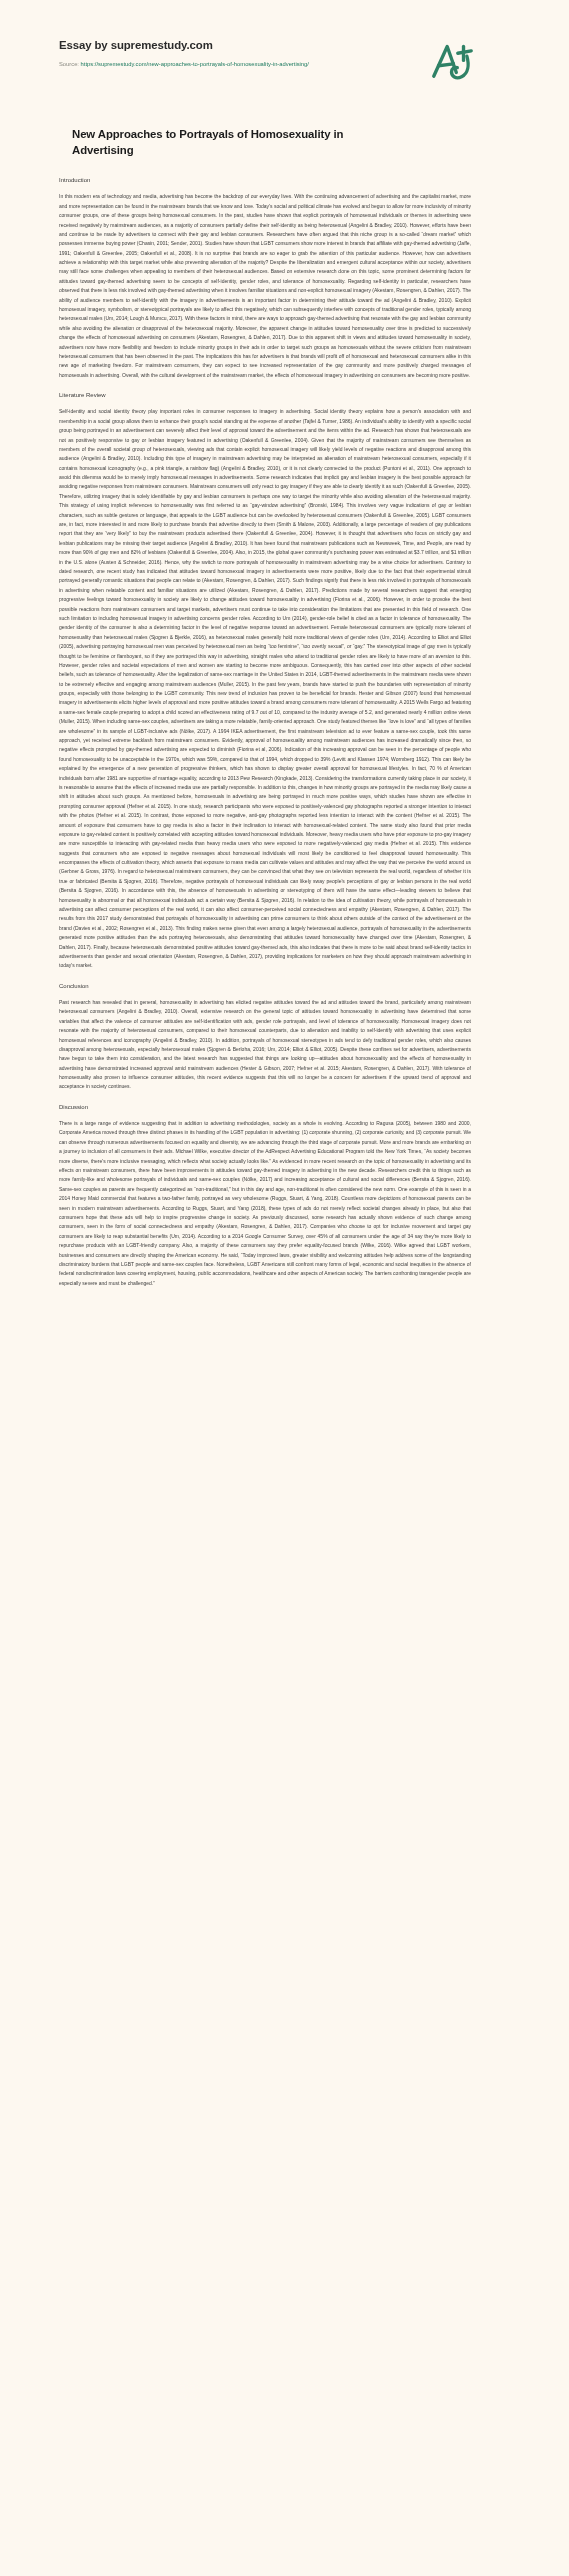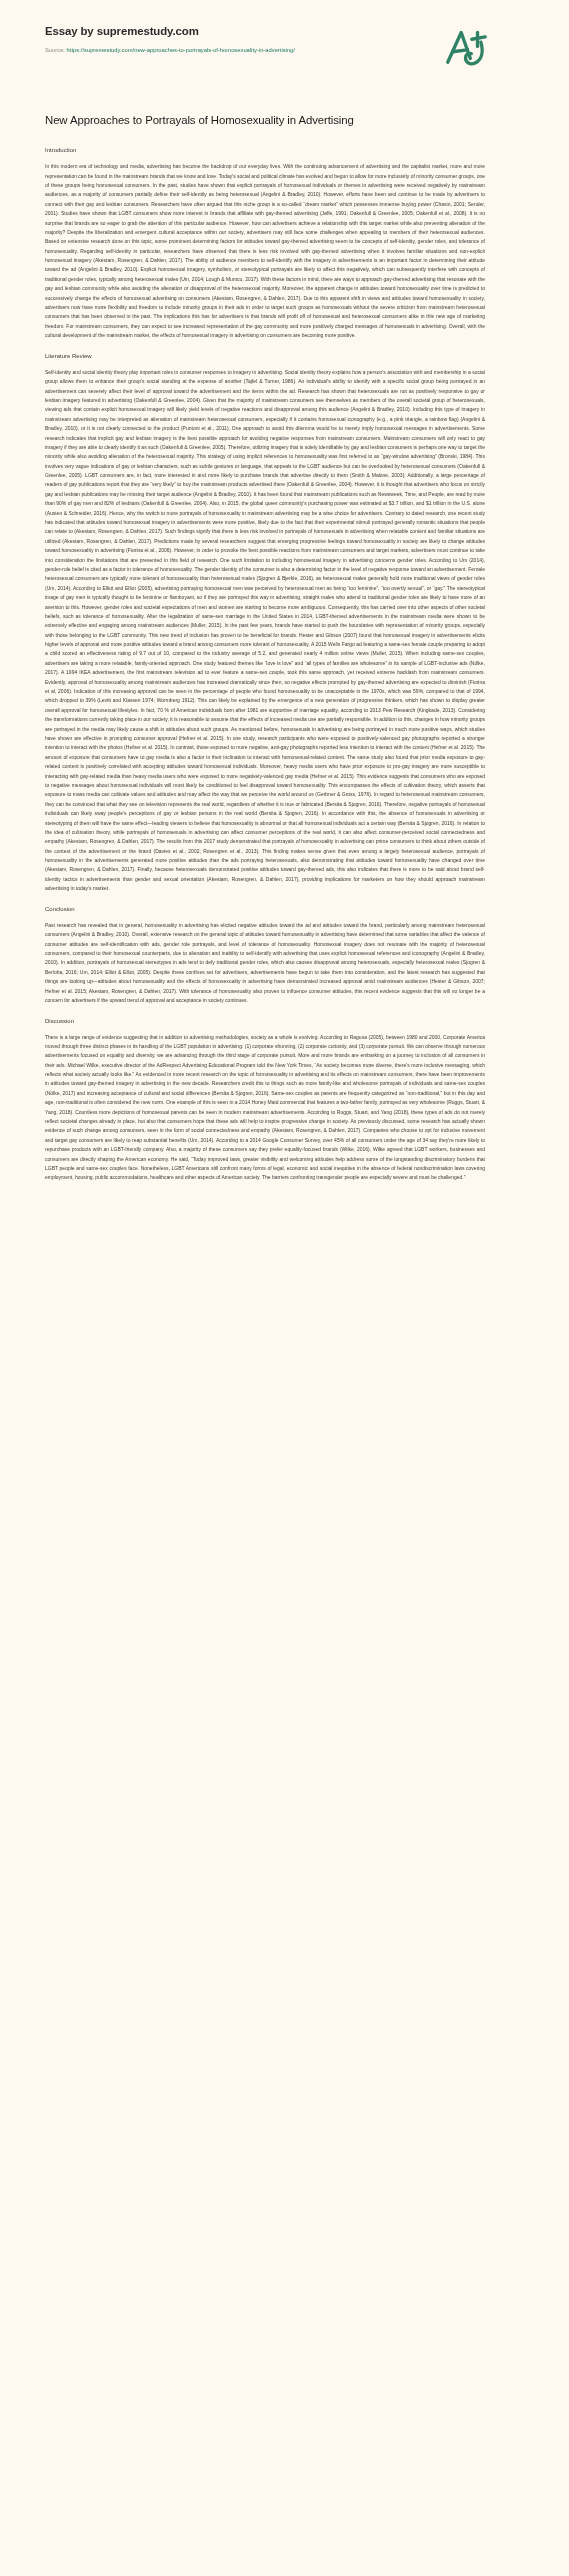--- a/index.html
+++ b/index.html
@@ -12,21 +12,21 @@
     width: 570px;
     min-height: 2576px;
     font-family: "Liberation Sans", sans-serif;
     color: #2f2f2f;
     position: relative;
   }
   .page {
     width: 530px;
     min-height: 2576px;
     background: #fdf8f0;
-    padding: 0;
+    padding: 14px;
     position: relative;
   }
   .header {
     padding: 24.5px 45px 0 45px;
     position: relative;
     min-height: 83px;
   }
   .brand-title {
     font-size: 11.4px;
     font-weight: bold;
@@ -53,24 +53,24 @@
     width: 48px;
     height: 48px;
   }
   .logo svg { display: block; width: 100%; height: 100%; }
 
   .content {
     padding: 29px 45px 33px 45px;
   }
   h1.doc-title {
     font-size: 11.4px;
-    font-weight: normal;
+    font-weight: bold;
     color: #1c1c1c;
     line-height: 1.42;
-    margin: 0 0 19px 0;
+    margin: 0 0 19px 13px;
     max-width: 312px;
     letter-spacing: -0.1px;
   }
   h2.section-heading {
     font-size: 6px;
     font-weight: normal;
     color: #3a3a3a;
     margin: 12.2px 0 7.2px 0;
     line-height: 1.3;
   }

